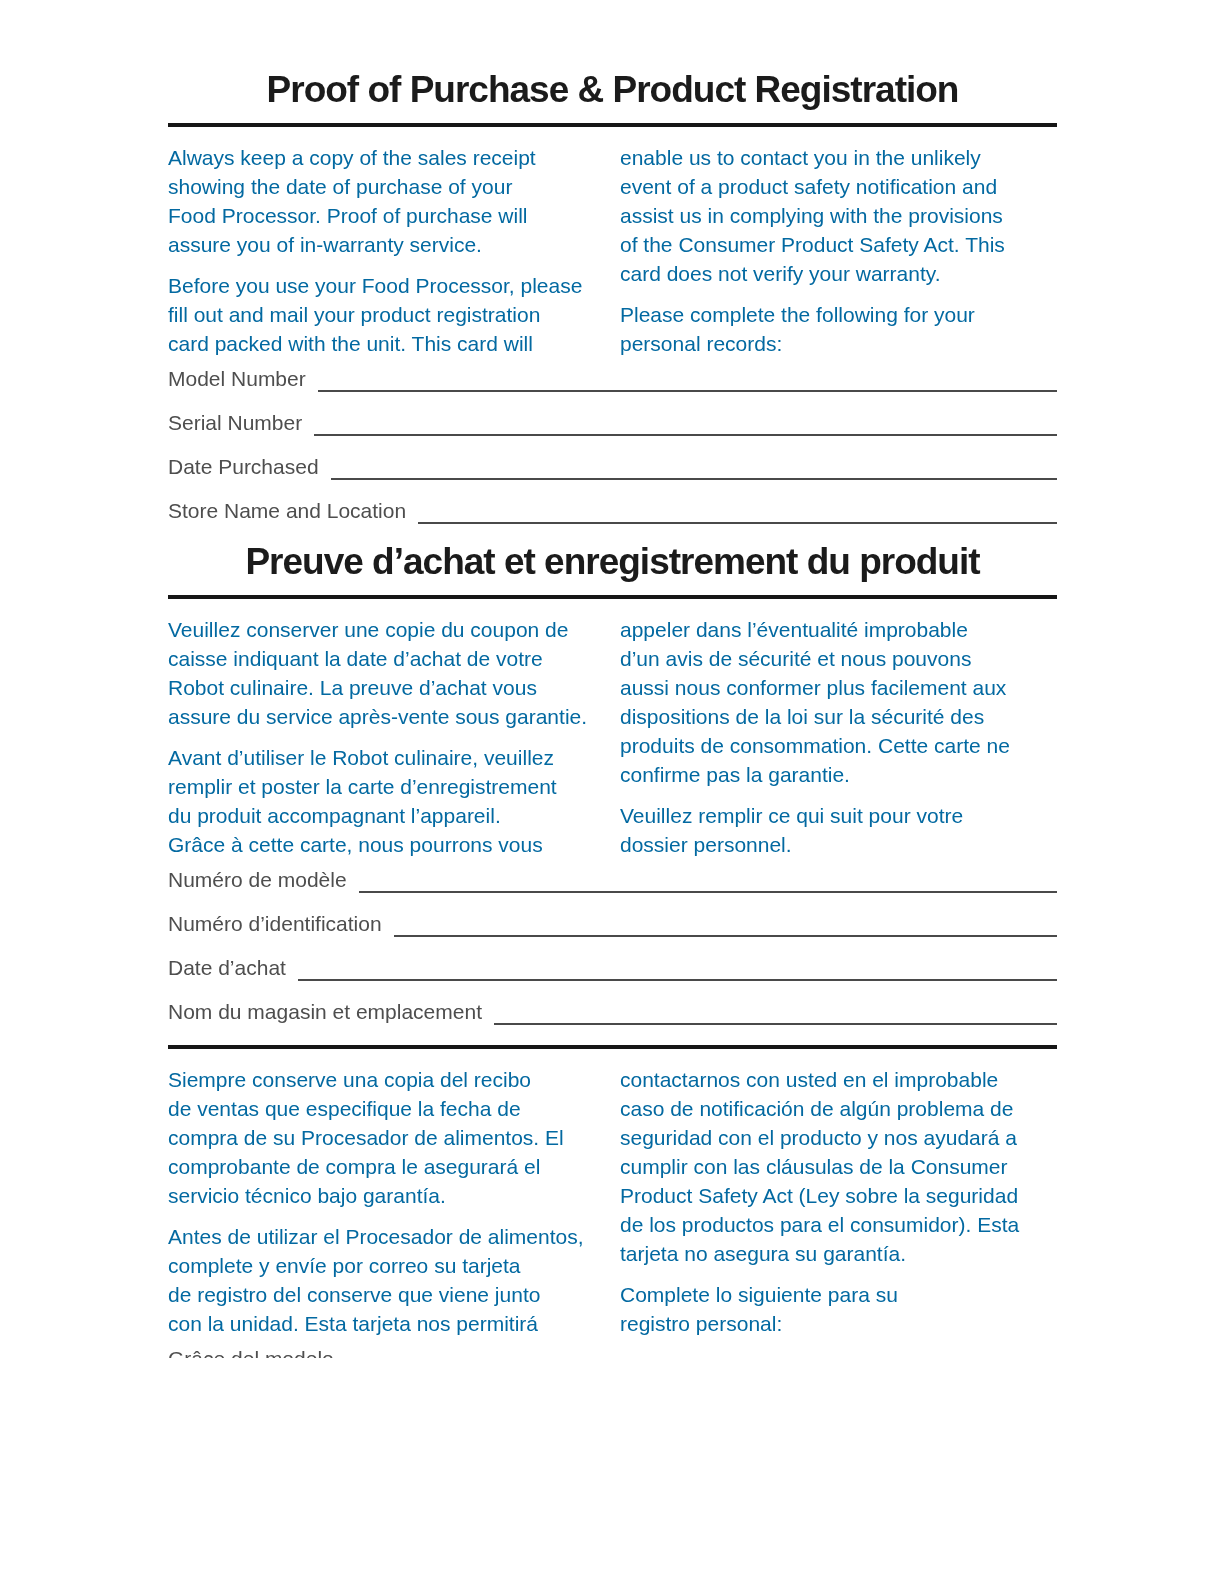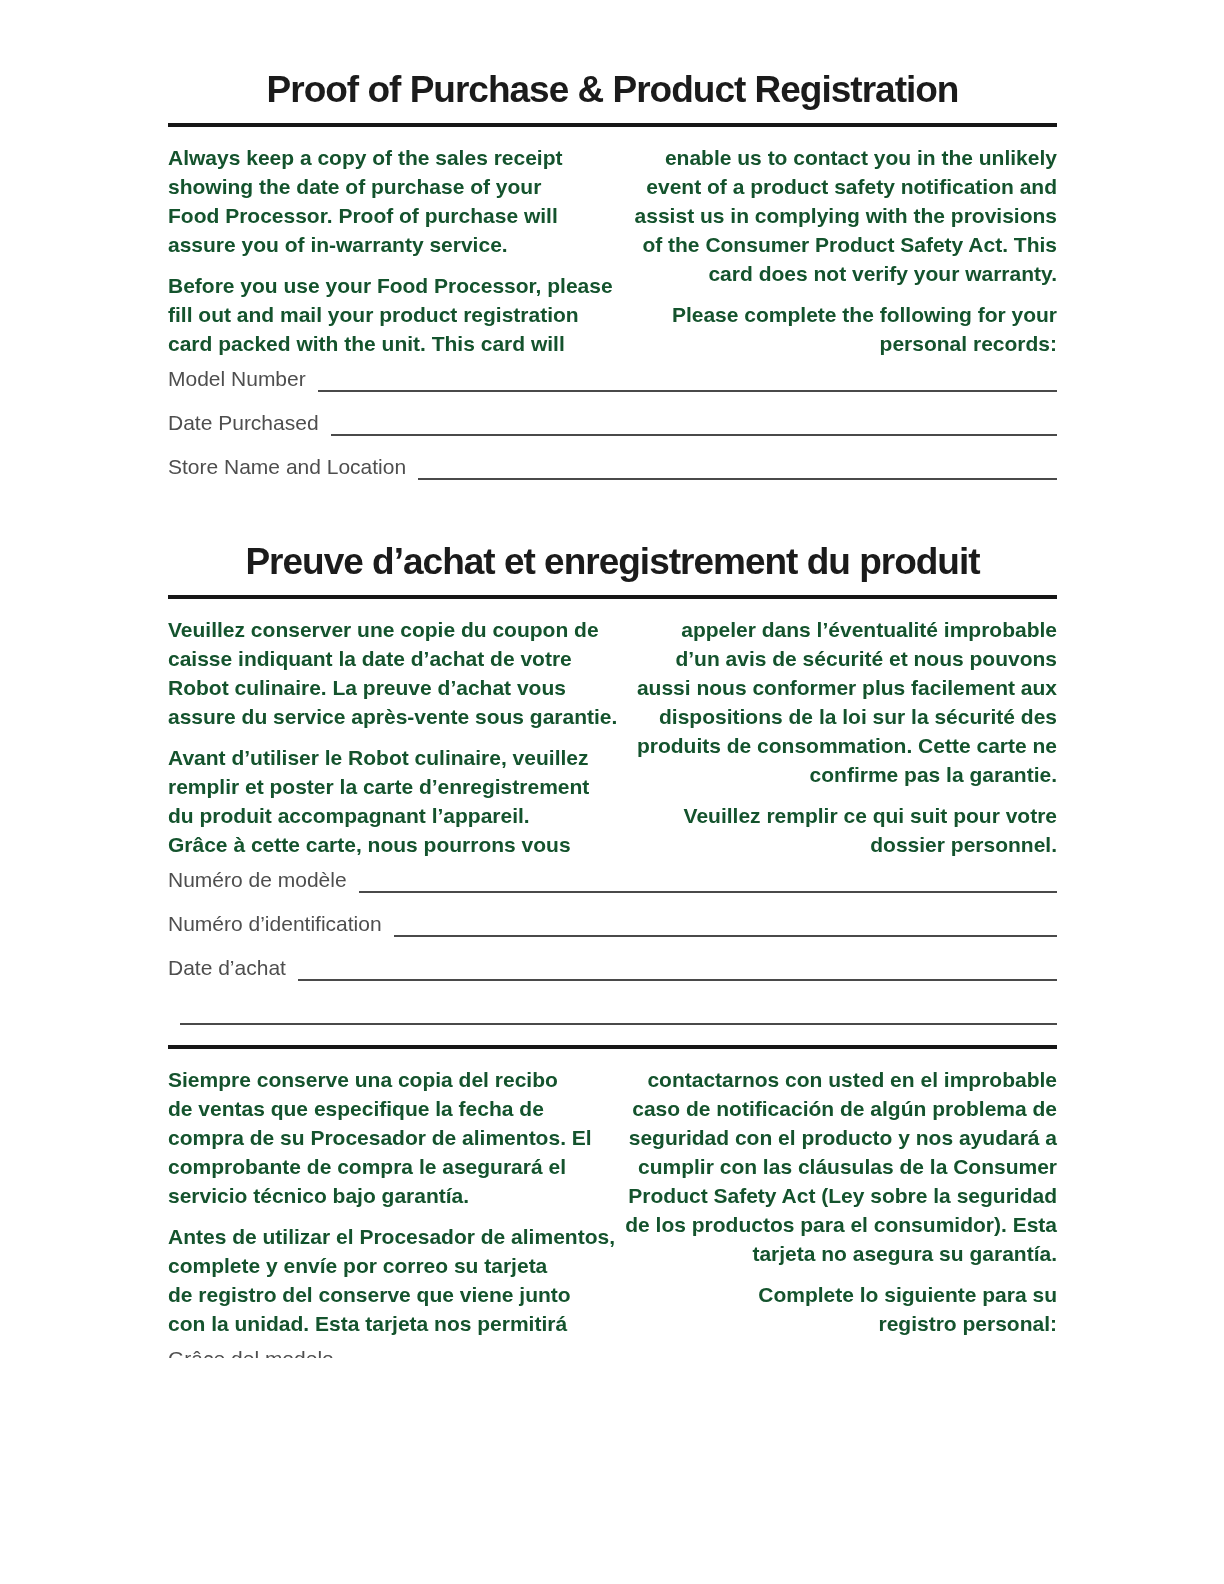--- a/index.html
+++ b/index.html
@@ -20,28 +20,27 @@
     font-size: 37px;
     line-height: 48px;
     font-weight: 700;
     letter-spacing: -1px;
     text-align: center;
     color: #1b1b1b;
   }
   .rule { margin-top: 9px; height: 4px; background: #161616; }
   .cols { display: flex; justify-content: space-between; margin-top: 16px; }
   .col-l { width: 452px; }
-  .col-r { width: 437px; text-align: right; }
+  .col-r { width: 437px; }
   .para {
     white-space: pre-line;
     font-size: 21px;
     line-height: 29px;
-    color: #14532d;
+    color: #0369a1;
     margin: 0 0 12px 0;
-    font-weight: bold;
   }
   .para:last-child { margin-bottom: 0; }
   .fields { margin-top: 6px; }
   .frow { display: flex; margin-bottom: 15px; height: 29px; }
   .flabel {
     font-size: 21px;
     line-height: 29px;
     color: #4e4e4e;
     white-space: nowrap;
   }
@@ -83,20 +82,24 @@
 assist us in complying with the provisions
 of the Consumer Product Safety Act. This
 card does not verify your warranty.</p>
         <p class="para">Please complete the following for your
 personal records:</p>
       </div>
     </div>
     <div class="fields">
       <div class="frow">
         <span class="flabel">Model Number</span>
+        <span class="fline"></span>
+      </div>
+      <div class="frow">
+        <span class="flabel">Serial Number</span>
         <span class="fline"></span>
       </div>
       <div class="frow">
         <span class="flabel">Date Purchased</span>
         <span class="fline"></span>
       </div>
       <div class="frow">
         <span class="flabel">Store Name and Location</span>
         <span class="fline"></span>
       </div>
@@ -135,20 +138,21 @@
       </div>
       <div class="frow">
         <span class="flabel">Numéro d’identification</span>
         <span class="fline"></span>
       </div>
       <div class="frow">
         <span class="flabel">Date d’achat</span>
         <span class="fline"></span>
       </div>
       <div class="frow">
+        <span class="flabel">Nom du magasin et emplacement</span>
         <span class="fline"></span>
       </div>
     </div>
   </div>
 
   <div class="section" id="sec-es">
     <div class="rule"></div>
     <div class="cols">
       <div class="col-l">
         <p class="para">Siempre conserve una copia del recibo

